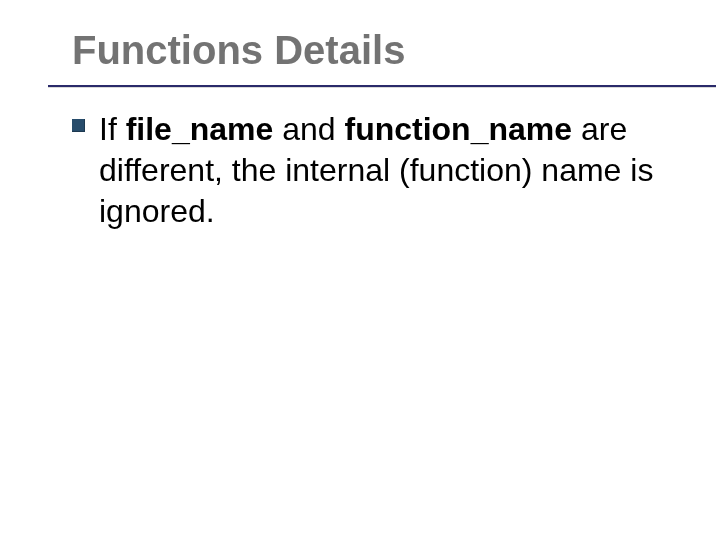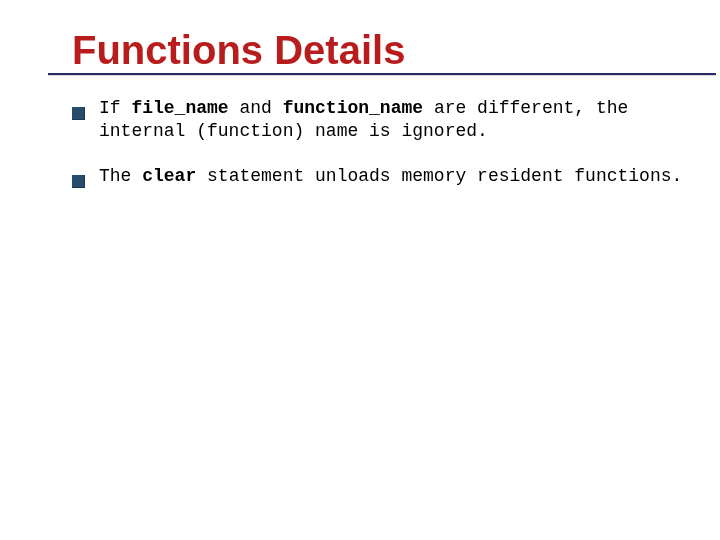--- a/index.html
+++ b/index.html
@@ -20,23 +20,23 @@
     padding: 28px 28px 20px 72px;
   }
   .title-wrap {
     margin-bottom: 6px;
   }
   .title {
     font-family: Verdana, Geneva, sans-serif;
     font-weight: 700;
     font-size: 40px;
     letter-spacing: 0px;
-    color: #b91c1c;
+    color: #737373;
     margin: 0;
-    padding-bottom: 0;
+    padding-bottom: 12px;
   }
   .rule {
     height: 2px;
     background: #2a2a6a;
     margin-left: -24px;
     margin-right: -24px;
     box-shadow: 0 1px 0 rgba(0,0,0,0.15);
   }
   .bullets {
     margin-top: 22px;
@@ -55,24 +55,23 @@
     flex: 0 0 auto;
     width: 13px;
     height: 13px;
     background: #274c6b;
     margin-top: 10px;
     margin-right: 14px;
     box-shadow: inset -1px -1px 0 rgba(0,0,0,0.25);
   }
   .txt {
     flex: 1 1 auto;
-    font-size: 18px;
+    font-size: 32px;
     color: #000000;
     letter-spacing: 0px;
-    font-family: Liberation Mono, monospace;
   }
   .txt b {
     font-weight: 700;
   }
 </style>
 </head>
 <body>
 
 <div class="slide">
   <div class="title-wrap">
@@ -84,21 +83,15 @@
 
     <div class="bullet">
       <div class="sq"></div>
       <div class="txt">
         <span>If </span><b>file_name</b><span> and </span><b>function_name</b><span> are different, the internal (function) name is ignored.</span>
       </div>
     </div>
 
 
 
-    <div class="bullet">
-      <div class="sq"></div>
-      <div class="txt">
-        <span>The </span><b>clear</b><span> statement unloads memory resident functions.</span><b></b><span></span>
-      </div>
-    </div>
 
   </div>
 </div>
 
 </body></html>

